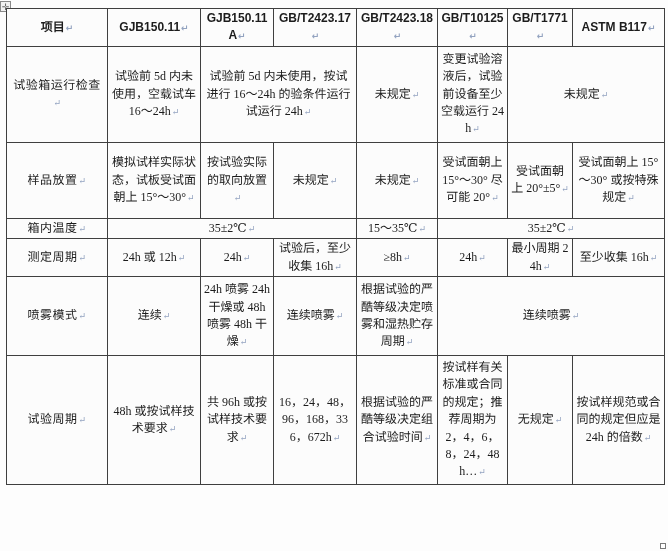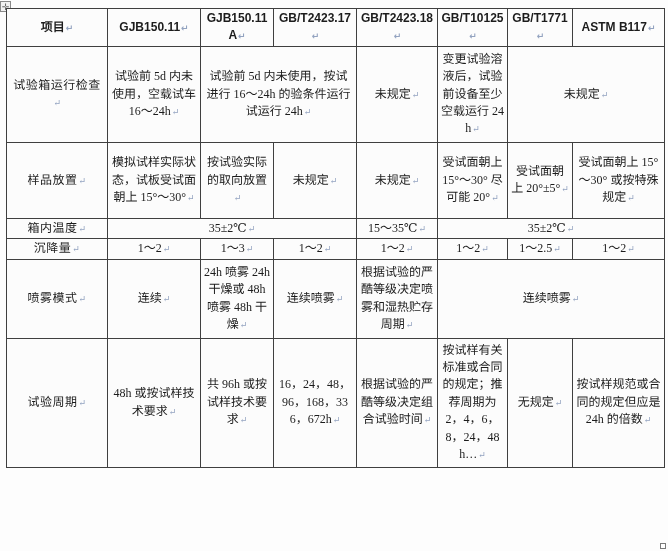--- a/index.html
+++ b/index.html
@@ -108,31 +108,31 @@
     <td>受试面朝上 15°～30° 或按特殊规定<span class="eoc">↵</span></td>
   </tr>
 
   <tr style="height:20px">
     <td class="lbl">箱内温度<span class="eoc">↵</span></td>
     <td colspan="3">35±2℃<span class="eoc">↵</span></td>
     <td>15～35℃<span class="eoc">↵</span></td>
     <td colspan="3">35±2℃<span class="eoc">↵</span></td>
   </tr>
 
+  <tr style="height:35px">
+    <td class="lbl">测定周期<span class="eoc">↵</span></td>
+    <td>24h 或 12h<span class="eoc">↵</span></td>
+    <td>24h<span class="eoc">↵</span></td>
+    <td>试验后，至少收集 16h<span class="eoc">↵</span></td>
+    <td>≥8h<span class="eoc">↵</span></td>
+    <td>24h<span class="eoc">↵</span></td>
+    <td>最小周期 24h<span class="eoc">↵</span></td>
+    <td>至少收集 16h<span class="eoc">↵</span></td>
+  </tr>
 
-  <tr style="height:19px">
-    <td class="lbl">沉降量<span class="eoc">↵</span></td>
-    <td>1～2<span class="eoc">↵</span></td>
-    <td>1～3<span class="eoc">↵</span></td>
-    <td>1～2<span class="eoc">↵</span></td>
-    <td>1～2<span class="eoc">↵</span></td>
-    <td>1～2<span class="eoc">↵</span></td>
-    <td>1～2.5<span class="eoc">↵</span></td>
-    <td>1～2<span class="eoc">↵</span></td>
-  </tr>
 
 
 
   <tr style="height:79px">
     <td class="lbl">喷雾模式<span class="eoc">↵</span></td>
     <td>连续<span class="eoc">↵</span></td>
     <td>24h 喷雾 24h 干燥或 48h 喷雾 48h 干燥<span class="eoc">↵</span></td>
     <td>连续喷雾<span class="eoc">↵</span></td>
     <td>根据试验的严酷等级决定喷雾和湿热贮存周期<span class="eoc">↵</span></td>
     <td colspan="3">连续喷雾<span class="eoc">↵</span></td>

